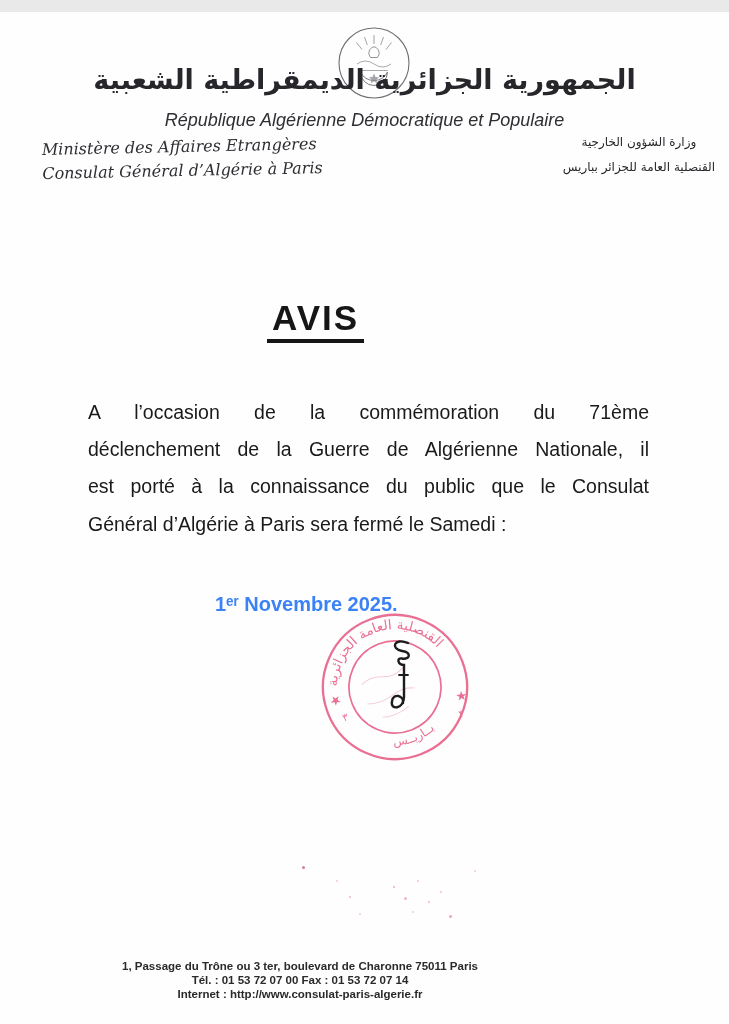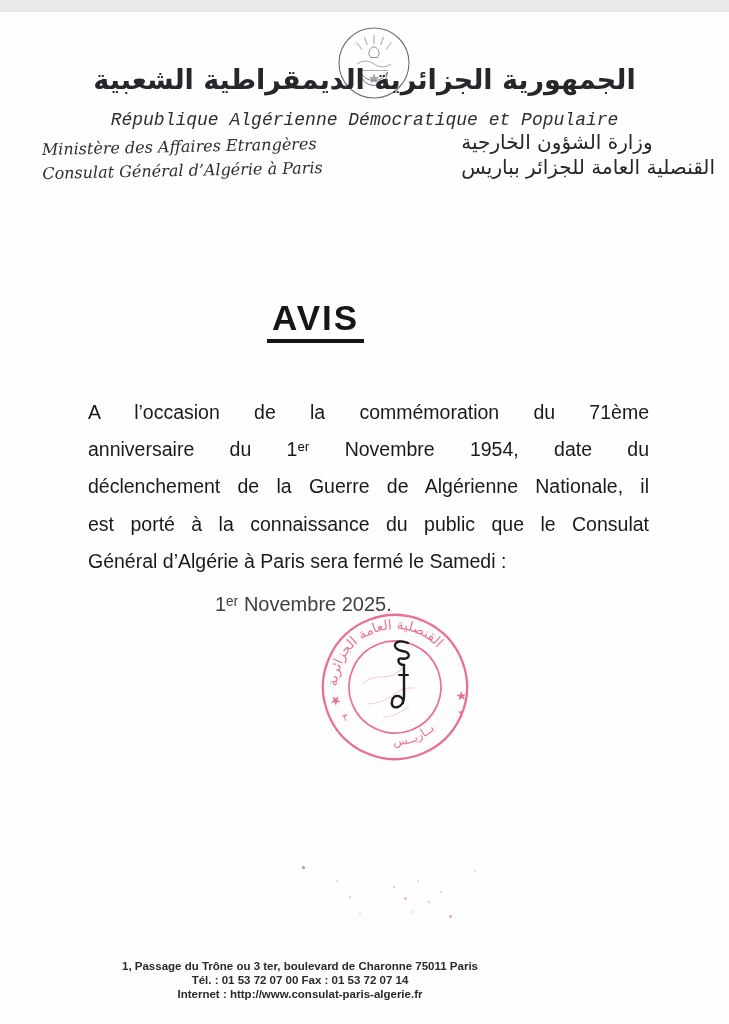--- a/index.html
+++ b/index.html
@@ -18,55 +18,55 @@
   .arabic-title {
     position: absolute; left: 0; top: 52px; width: 729px;
     text-align: center; direction: rtl;
     font-family: "DejaVu Sans", sans-serif;
     font-size: 27px; font-weight: bold; color: #26262b;
     letter-spacing: 1px;
   }
   .french-title {
     position: absolute; left: 0; top: 98px; width: 729px;
     text-align: center;
-    font-family: Liberation Mono, monospace; font-style: italic;
+    font-family: Liberation Sans, sans-serif; font-style: italic;
     font-size: 18px; color: #2e2e33;
   }
   .hdr-left {
     position: absolute; left: 42px; top: 123px;
     font-family: "DejaVu Serif", serif; font-style: italic;
     font-size: 16px; line-height: 24px; color: #2e2e33;
     transform: rotate(-1.2deg);
   }
   .hdr-right {
     position: absolute; right: 14px; top: 118px;
-    direction: rtl; text-align: left;
+    direction: rtl; text-align: center;
     font-family: "DejaVu Sans", sans-serif;
-    font-size: 20px; line-height: 25px; color: #26262b;
+    font-size: 12px; line-height: 25px; color: #26262b;
   }
   
   .avis-wrap { position: absolute; left: 0; top: 286px; width: 631px; text-align: center; }
   .avis {
     display: inline-block;
     font-size: 35px; font-weight: bold; letter-spacing: 2px;
     color: #161616;
     border-bottom: 4px solid #161616;
     padding: 0 5px 1px 5px;
   }
   
   .body-block { position: absolute; left: 88px; top: 382px; width: 561px; }
   .body-line {
     font-size: 19.5px; line-height: 37.2px; color: #1a1a1a;
     text-align: justify; text-align-last: justify; text-justify: inter-word;
     white-space: normal;
   }
   .body-line.last { text-align: left; text-align-last: left; }
   .closure-date {
     position: absolute; left: 215px; top: 581px;
-    font-size: 20px; font-weight: normal; color: #404040;
+    font-size: 20px; font-weight: bold; color: #3b82f6;
   }
   
   .stamp-svg { position: absolute; left: 305px; top: 585px; }
   
   .speck { position: absolute; border-radius: 50%; }
   
   .footer {
     position: absolute; left: 0; top: 947px; width: 600px;
     text-align: center;
     font-size: 11.5px; line-height: 14.2px;
@@ -101,21 +101,20 @@
     <div>وزارة الشؤون الخارجية</div>
     <div>القنصلية العامة للجزائر بباريس</div>
   </div>
 
   <div class="avis-wrap">
     <span class="avis">AVIS</span>
   </div>
 
   <div class="body-block">
     <div class="body-line">A l’occasion de la commémoration du 71ème</div>
-    <div class="body-line">anniversaire du 1ᵉʳ Novembre 1954, date du</div>
     <div class="body-line">déclenchement de la Guerre de Algérienne Nationale, il</div>
     <div class="body-line">est porté à la connaissance du public que le Consulat</div>
     <div class="body-line last">Général d’Algérie à Paris sera fermé le Samedi :</div>
   </div>
 
   <div class="closure-date">1ᵉʳ Novembre 2025.</div>
 
   <svg class="stamp-svg" width="180" height="180" viewBox="-90 -90 180 180">
     <g transform="rotate(-21)" stroke="#e8638a" fill="none" opacity="0.92">
       <circle cx="0" cy="0" r="72" stroke-width="2.3"></circle>

